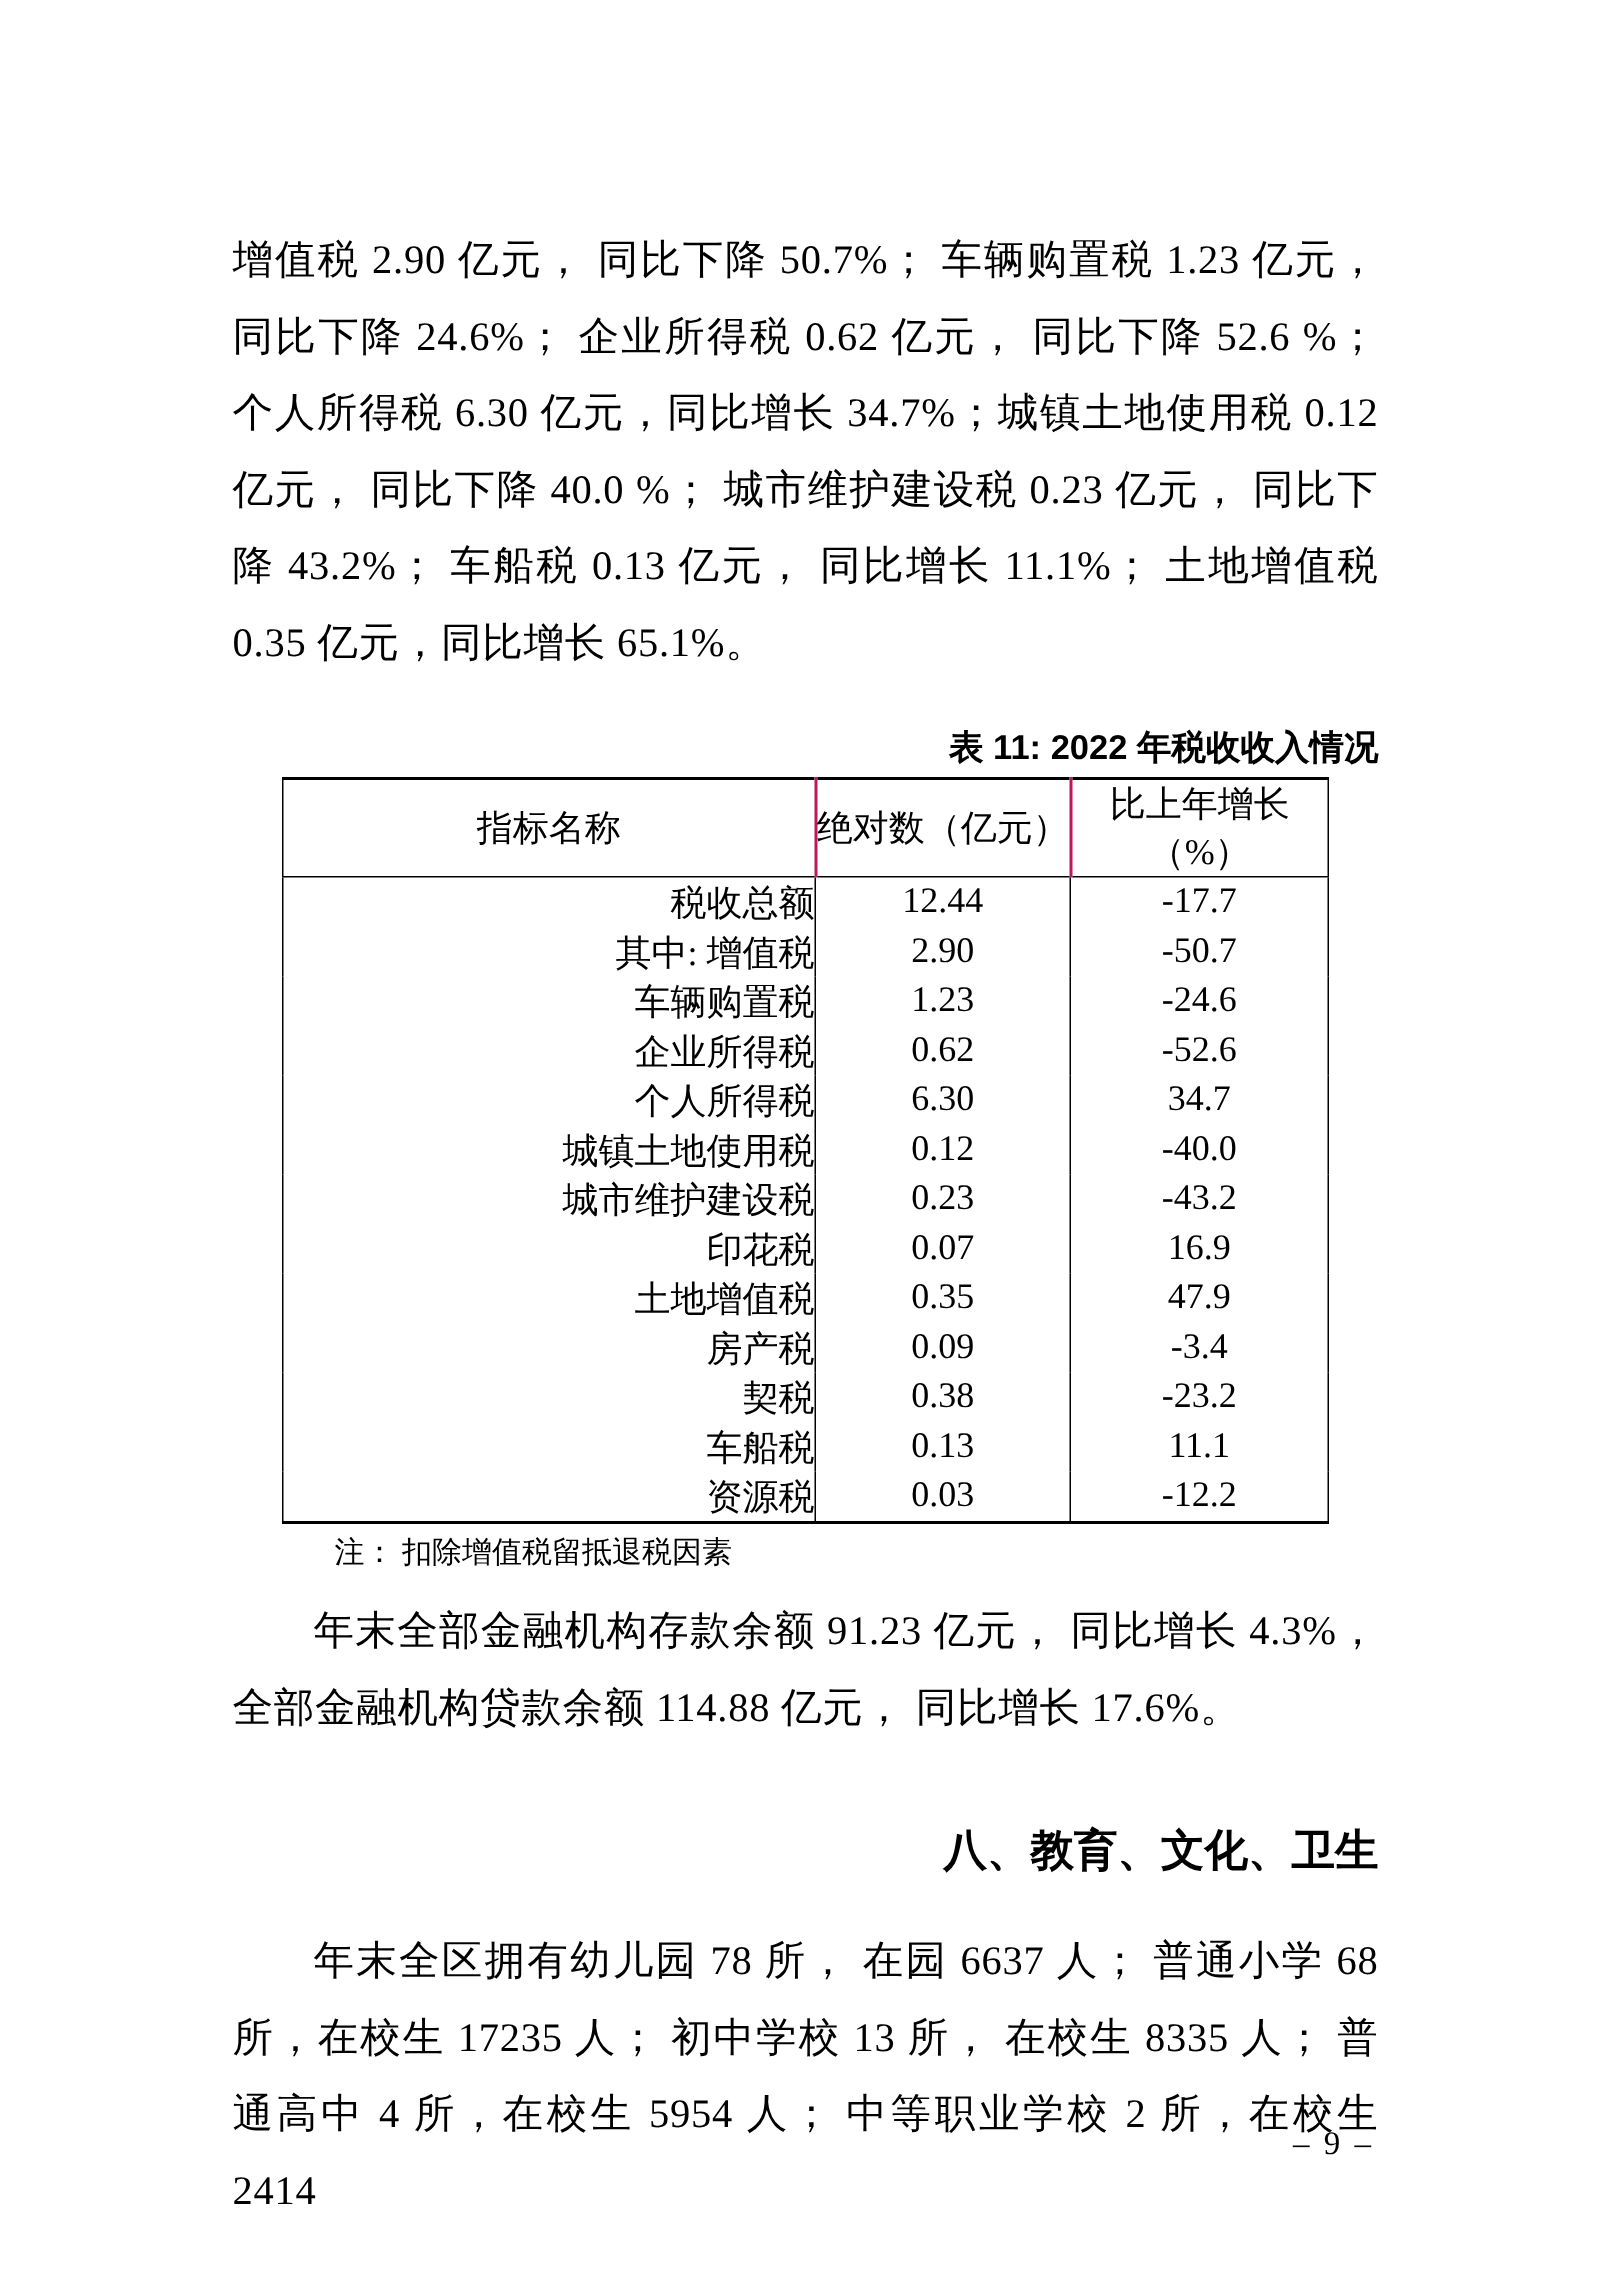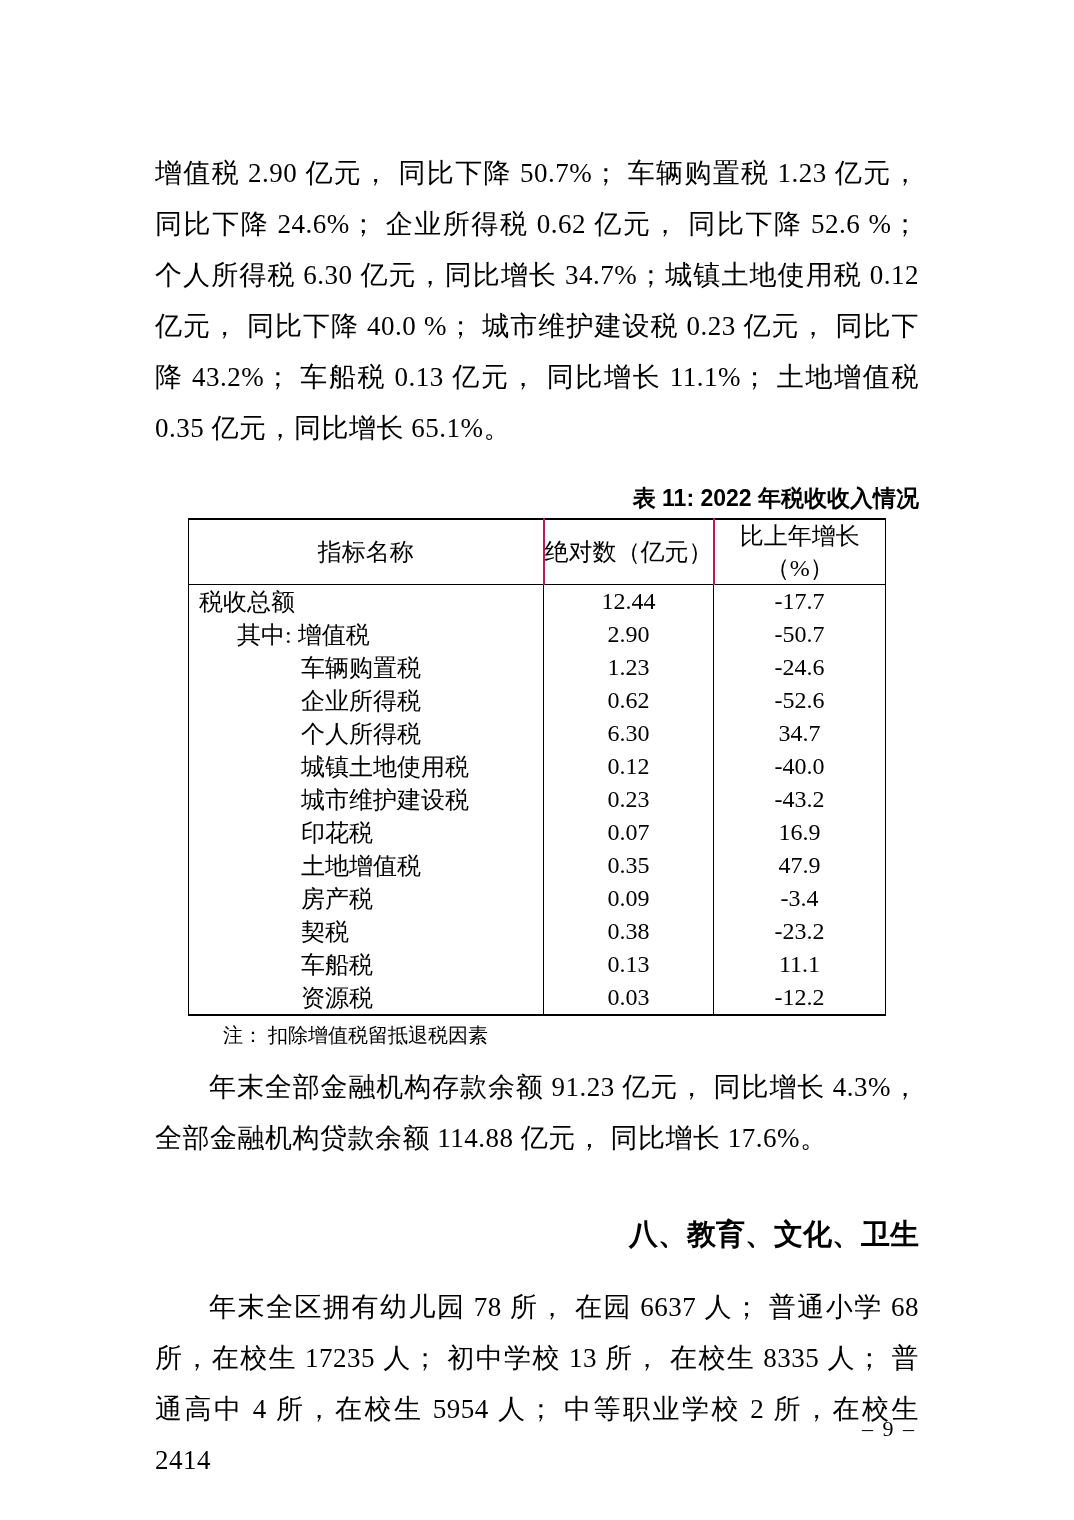--- a/index.html
+++ b/index.html
@@ -53,21 +53,21 @@
   }
   table.tax th:first-child { border-left: none; }
   table.tax td {
     height: 33px;
     padding: 0;
     vertical-align: middle;
     border-left: 1px solid #000;
   }
   table.tax td:first-child { border-left: none; }
   table.tax td.num { text-align: center; }
-  table.tax td.name { text-align: left; }
+  table.tax td.name { text-align: right; }
   table.tax td.ind0 { padding-left: 10px; }
   table.tax td.ind1 { padding-left: 48px; margin-left: 25px; }
   table.tax td.ind2 { padding-left: 112px; }
   .table-note {
     margin-top: 6px;
     margin-left: 68px;
     font-size: 20px;
     line-height: 26px;
   }
   .after-table { margin-top: 14px; }

